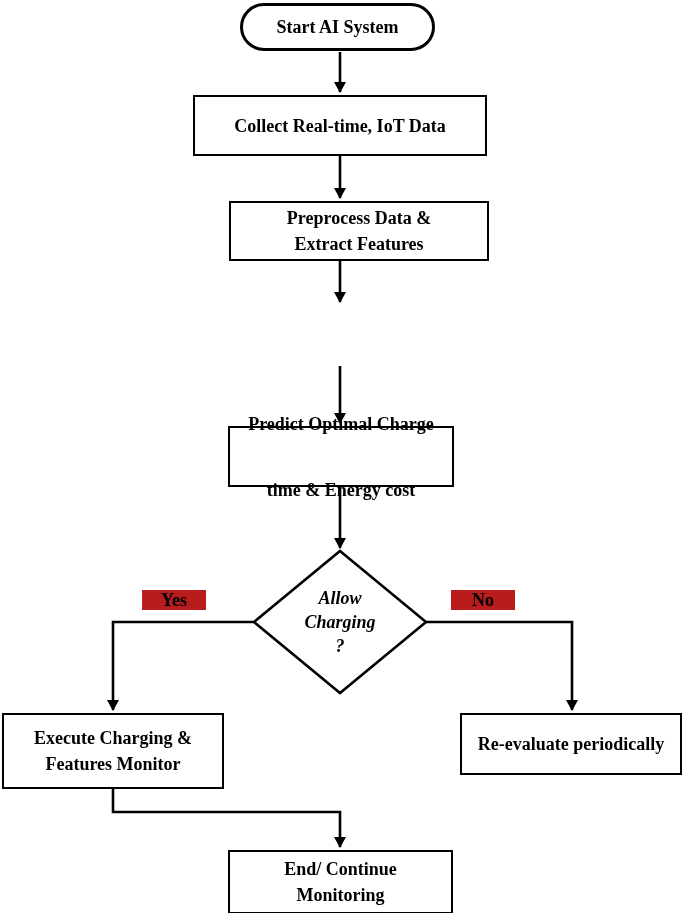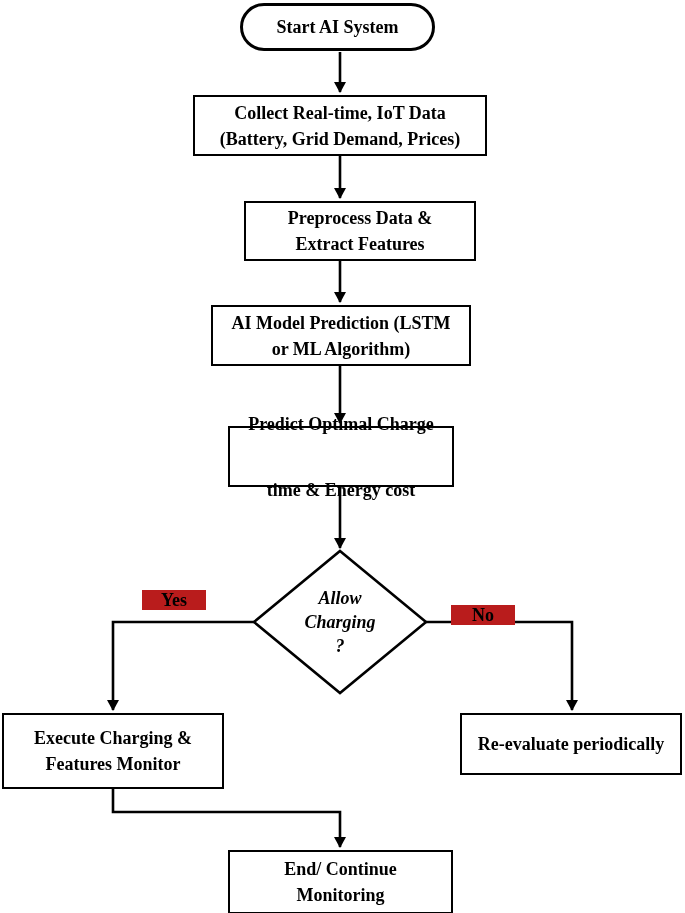--- a/index.html
+++ b/index.html
@@ -94,47 +94,42 @@
 
     <polygon class="diamond" points="340,551 426,622 340,693 254,622"></polygon>
   </svg>
 
   <div class="node terminator" style="left:240px; top:3px; width:195px; height:48px;">
     <span class="ln">Start AI System</span>
   </div>
 
   <div class="node" style="left:193px; top:95px; width:294px; height:61px;">
     <span class="ln">Collect Real-time, IoT Data</span>
-    <span class="ln">(Battery, Grid Demand, Prices)</span>
   </div>
 
-  <div class="node" style="left:244px; top:201px; width:232px; height:60px;">
+  <div class="node" style="left:229px; top:201px; width:260px; height:60px;">
     <span class="ln">Preprocess Data &amp;</span>
     <span class="ln">Extract Features</span>
   </div>
 
-  <div class="node" style="left:211px; top:305px; width:260px; height:61px;">
-    <span class="ln">AI Model Prediction (LSTM</span>
-    <span class="ln">or ML Algorithm)</span>
-  </div>
 
   <div class="node" style="left:228px; top:426px; width:226px; height:61px;gap:40px;">
     <span class="ln">Predict Optimal Charge</span>
     <span class="ln">time &amp; Energy cost</span>
   </div>
 
   <div class="decision-text" style="left:270px; top:586px; width:140px;">
     <span class="ln">Allow</span>
     <span class="ln">Charging</span>
     <span class="ln">?</span>
   </div>
 
   <div class="edge-label" style="left:142px; top:590px; width:60px;">Yes</div>
 
-  <div class="edge-label" style="left:451px; top:590px; width:60px;margin-top:15px;">No</div>
+  <div class="edge-label" style="left:451px; top:590px; width:60px;">No</div>
 
   <div class="node" style="left:2px; top:713px; width:222px; height:76px;">
     <span class="ln">Execute Charging &amp;</span>
     <span class="ln">Features Monitor</span>
   </div>
 
   <div class="node" style="left:460px; top:713px; width:222px; height:62px;">
     <span class="ln">Re-evaluate periodically</span>
   </div>
 

